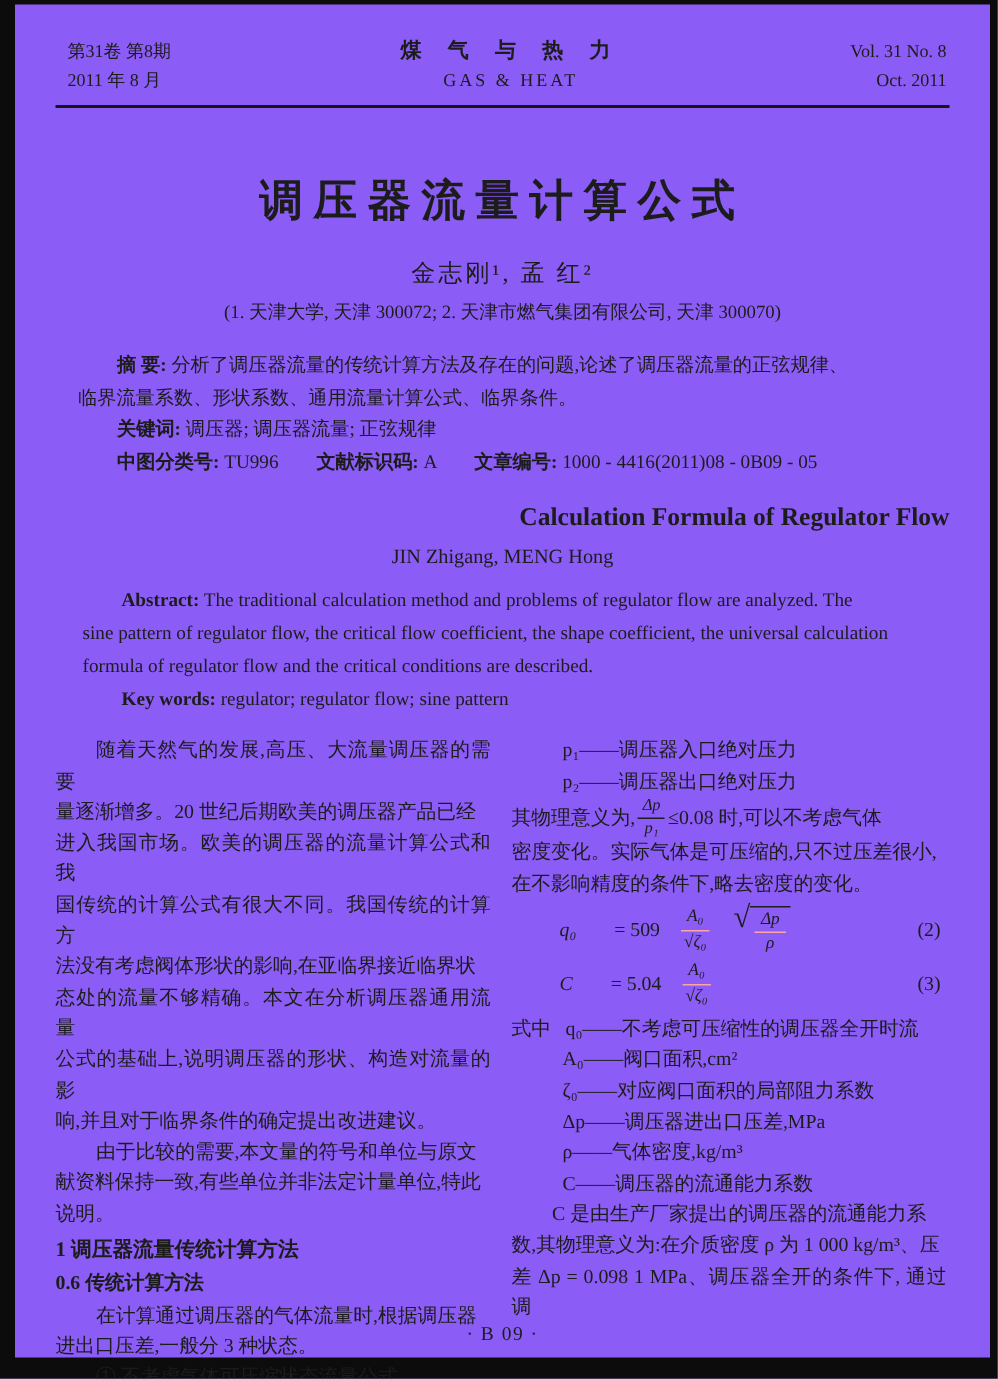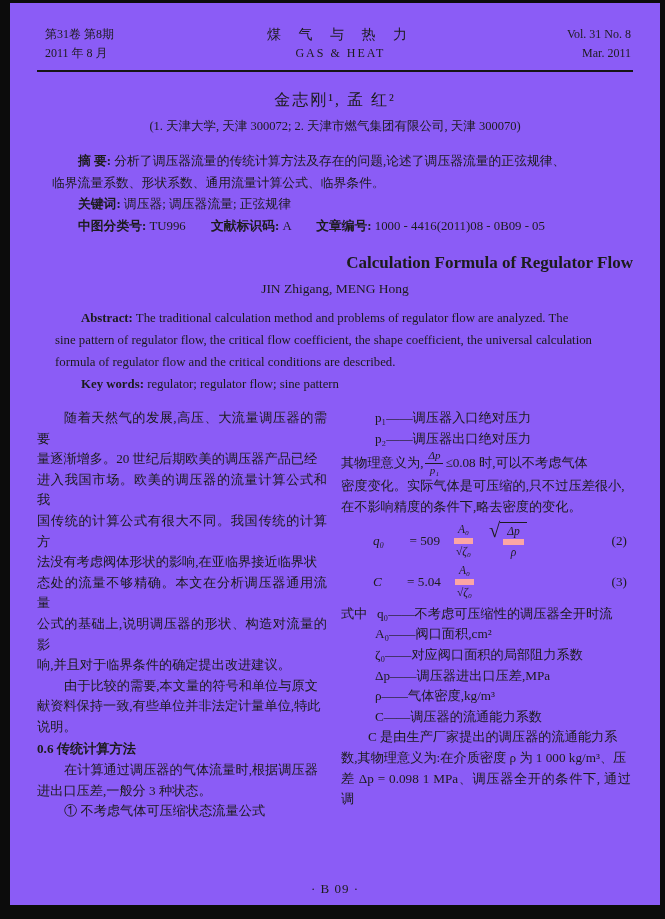--- a/index.html
+++ b/index.html
@@ -6,21 +6,21 @@
   .scan{position:relative;width:665px;height:919px;background:#0c0c0c;overflow:hidden;
         font-family:"Liberation Serif","DejaVu Serif",serif;color:#1c1c1c;}
   .sheet{position:absolute;left:10px;top:3px;right:5px;bottom:14px;background:#8b5cf6;}
   .content{padding:22px 27px 0 27px;}
 
   
   .jheader{display:flex;justify-content:space-between;align-items:flex-start;font-size:12px;line-height:19px;}
   .jh-left{text-align:left;padding-left:8px;}
   .jh-center{text-align:center;}
   .jh-right{text-align:right;padding-right:2px;}
-  .jh-cn{font-size:14px;letter-spacing:7px;font-weight:400;}
+  .jh-cn{font-size:14px;letter-spacing:7px;font-weight:700;}
   .jh-en{font-size:12px;letter-spacing:2px;}
   .jrule{border-bottom:2px solid #151515;margin-top:7px;}
 
   
   .title{margin-top:42px;text-align:center;font-size:29px;font-weight:600;letter-spacing:7px;}
   .authors{margin-top:18px;text-align:center;font-size:16px;letter-spacing:2px;}
   .affil{margin-top:7px;text-align:center;font-size:12.5px;}
 
   
   .cnabs{width:566px;margin:16px auto 0;font-size:12.8px;line-height:21.5px;}
@@ -42,21 +42,21 @@
   .p.ind{text-indent:27px;}
   .h1{font-weight:bold;font-size:13.8px;margin:3px 0 2px;}
   .h2{font-weight:bold;margin:1px 0 1px;}
   .itemline{text-indent:27px;}
   .indent34{padding-left:34px;white-space:pre-line;}
   .math{font-style:italic;}
   .formula{display:flex;align-items:center;padding-left:32px;margin:4px 0;gap:11px;}
   .formula .fno{margin-left:auto;padding-right:4px;font-style:normal;}
   .fr{display:inline-flex;flex-direction:column;align-items:center;vertical-align:middle;
       font-size:11.5px;line-height:1.2;margin:0 3px;}
-  .fr .n{padding:0 4px 1px;border-bottom:6px solid #fca5a5;}
+  .fr .n{padding:0 4px 1px;border-bottom:1px solid #fca5a5;}
   .fr .d{padding-top:1px;}
   .rt{display:inline-flex;align-items:flex-start;margin-left:2px;}
   .rt .sign{font-size:1.55em;line-height:1;transform:translateY(-2px);}
   .rt .body{border-top:1.2px solid #1c1c1c;padding-top:2px;}
   .inlinefrac{display:inline-flex;flex-direction:column;align-items:center;font-size:11px;
       line-height:1.15;vertical-align:-8px;margin:0 2px;}
   .inlinefrac .n{padding:0 3px 1px;border-bottom:1px solid #1c1c1c;}
   .fracline{display:flex;flex-wrap:nowrap;align-items:center;}
   .where{display:flex;}
   .where .wlab{width:36px;flex:none;}
@@ -76,25 +76,26 @@
         <div class="jh-left">
           <div>第31卷  第8期</div>
           <div>2011 年 8 月</div>
         </div>
         <div class="jh-center">
           <div class="jh-cn">煤 气 与 热 力</div>
           <div class="jh-en">GAS &amp; HEAT</div>
         </div>
         <div class="jh-right">
           <div>Vol. 31 No. 8</div>
-          <div>Mar. 2011</div>
+          <div>Oct. 2011</div>
         </div>
       </div>
       <div class="jrule"></div>
 
+      <div class="title">调压器流量计算公式</div>
       <div class="authors">金志刚¹,  孟  红²</div>
       <div class="affil">(1. 天津大学, 天津 300072; 2. 天津市燃气集团有限公司, 天津 300070)</div>
 
       <div class="cnabs">
         <div class="ind">
           <span class="b">摘  要:</span>
           <span>分析了调压器流量的传统计算方法及存在的问题,论述了调压器流量的正弦规律、</span>
         </div>
         <div>临界流量系数、形状系数、通用流量计算公式、临界条件。</div>
         <div class="ind">
@@ -133,20 +134,21 @@
 量逐渐增多。20 世纪后期欧美的调压器产品已经
 进入我国市场。欧美的调压器的流量计算公式和我
 国传统的计算公式有很大不同。我国传统的计算方
 法没有考虑阀体形状的影响,在亚临界接近临界状
 态处的流量不够精确。本文在分析调压器通用流量
 公式的基础上,说明调压器的形状、构造对流量的影
 响,并且对于临界条件的确定提出改进建议。</div>
           <div class="p ind">由于比较的需要,本文量的符号和单位与原文
 献资料保持一致,有些单位并非法定计量单位,特此
 说明。</div>
+          <div class="h1">1  调压器流量传统计算方法</div>
           <div class="h2">0.6  传统计算方法</div>
           <div class="p ind">在计算通过调压器的气体流量时,根据调压器
 进出口压差,一般分 3 种状态。</div>
           <div class="itemline">①  不考虑气体可压缩状态流量公式</div>
 
         </div>
 
         <div class="col">
           <div class="indent34">p₁——调压器入口绝对压力
 p₂——调压器出口绝对压力</div>

